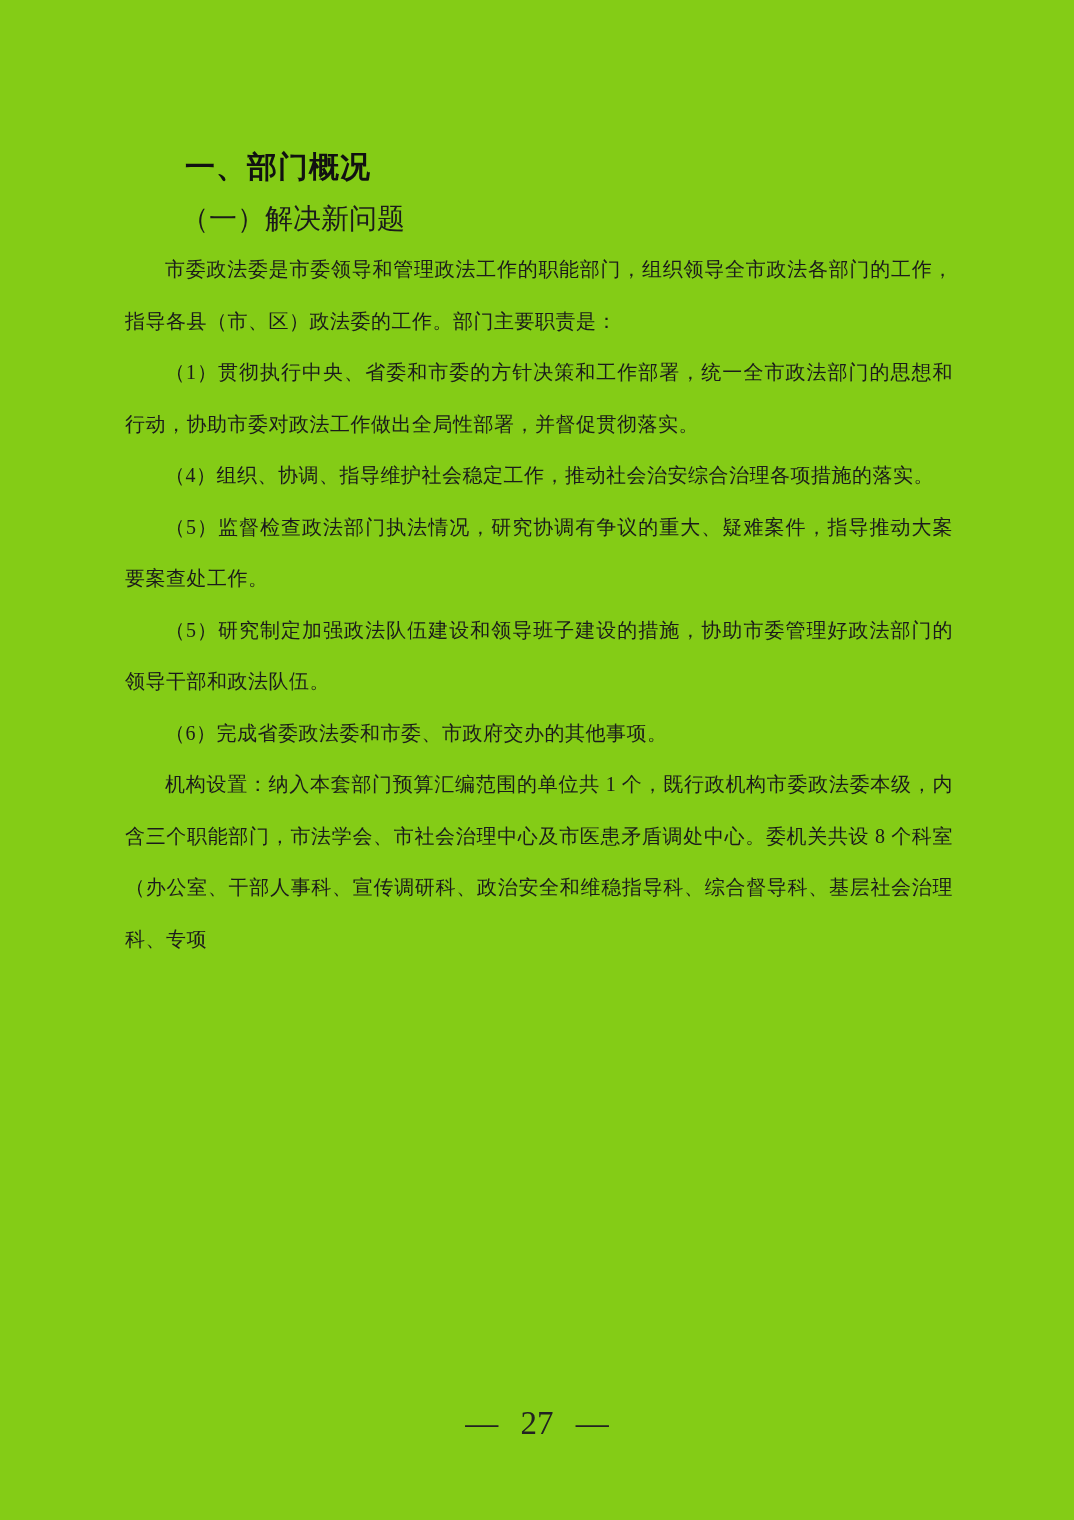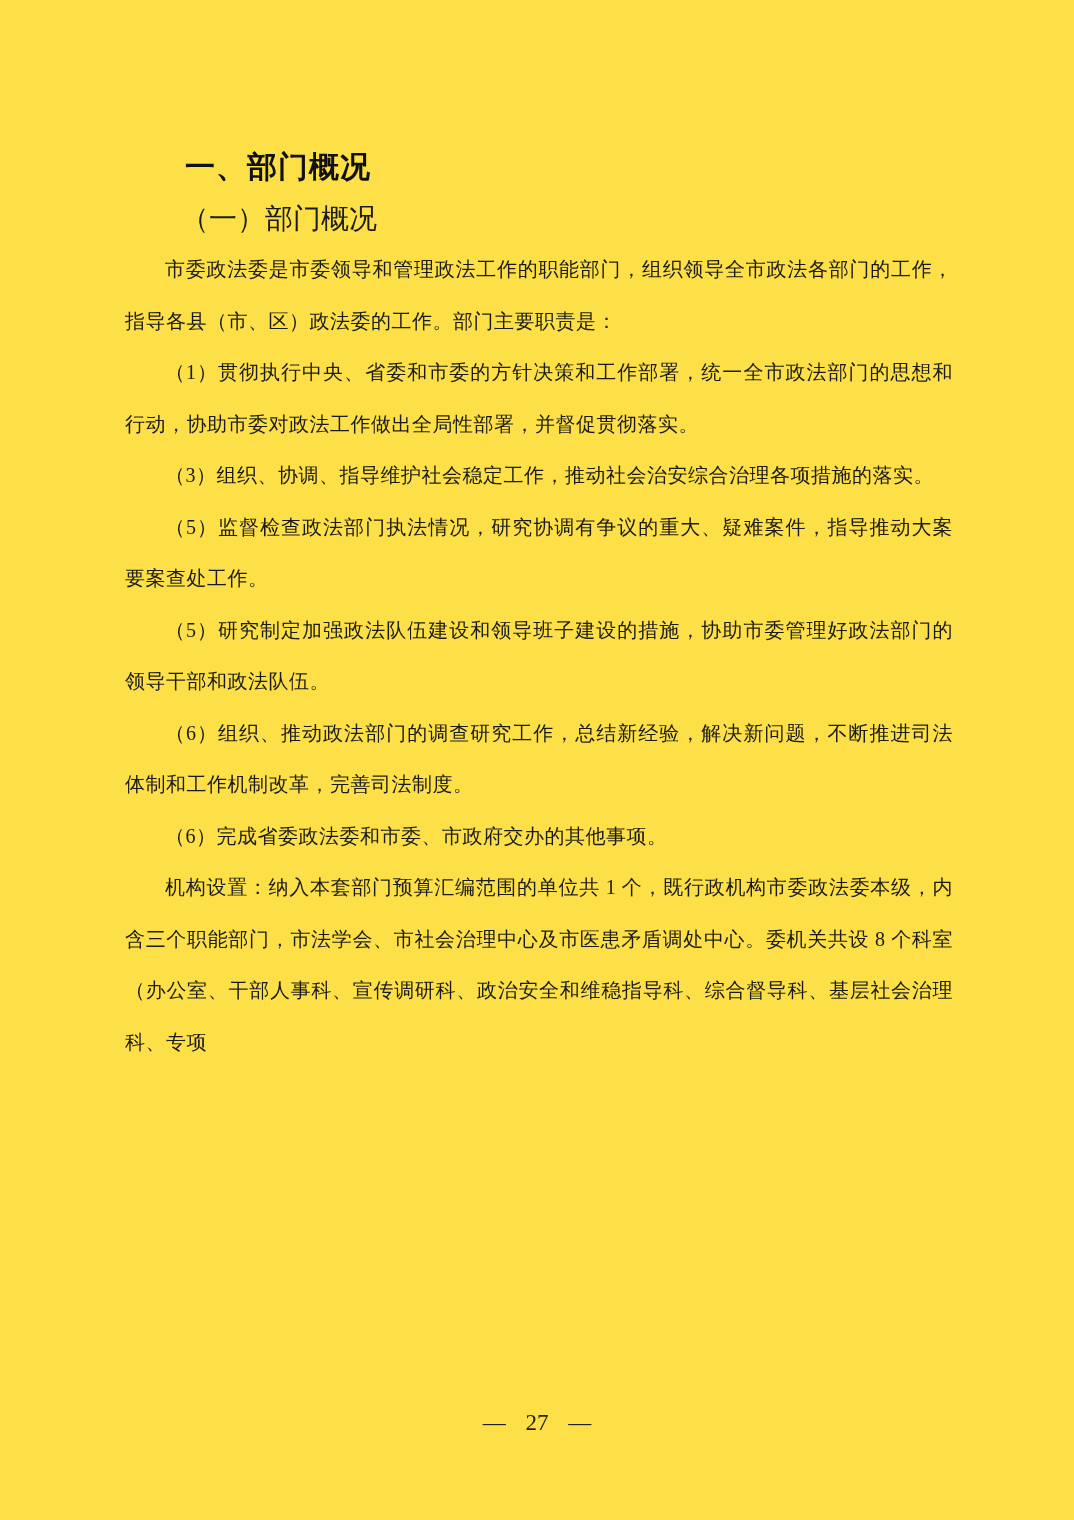--- a/index.html
+++ b/index.html
@@ -11,21 +11,21 @@
     width: 1074px;
     height: 1520px;
     overflow: hidden;
     font-family: "Liberation Serif", "DejaVu Serif", serif;
     color: #1b1b1b;
   }
   .page {
     position: relative;
     width: 1074px;
     height: 1520px;
-    background: #fde047;
+    background: #84cc16;
   }
   .content {
     position: absolute;
     top: 141px;
     left: 125px;
     width: 828px;
   }
   .heading {
     margin: 0;
     font-family: "Liberation Sans", "DejaVu Sans", sans-serif;
@@ -52,36 +52,35 @@
     text-align: justify;
     letter-spacing: 0.5px;
     color: #1b1b1b;
   }
   .footer {
     position: absolute;
     top: 1408px;
     left: 0;
     width: 1074px;
     text-align: center;
-    font-size: 23px;
+    font-size: 33px;
     line-height: 30px;
     word-spacing: 14px;
     color: #222222;
   }
 </style>
 </head>
 <body>
 
 <div class="page">
   <div class="content">
     <h1 class="heading">一、部门概况</h1>
-    <h2 class="subheading">（一）部门概况</h2>
+    <h2 class="subheading">（一）解决新问题</h2>
     <p class="para">市委政法委是市委领导和管理政法工作的职能部门，组织领导全市政法各部门的工作，指导各县（市、区）政法委的工作。部门主要职责是：</p>
     <p class="para">（1）贯彻执行中央、省委和市委的方针决策和工作部署，统一全市政法部门的思想和行动，协助市委对政法工作做出全局性部署，并督促贯彻落实。</p>
-    <p class="para">（3）组织、协调、指导维护社会稳定工作，推动社会治安综合治理各项措施的落实。</p>
+    <p class="para">（4）组织、协调、指导维护社会稳定工作，推动社会治安综合治理各项措施的落实。</p>
     <p class="para">（5）监督检查政法部门执法情况，研究协调有争议的重大、疑难案件，指导推动大案要案查处工作。</p>
     <p class="para">（5）研究制定加强政法队伍建设和领导班子建设的措施，协助市委管理好政法部门的领导干部和政法队伍。</p>
-    <p class="para">（6）组织、推动政法部门的调查研究工作，总结新经验，解决新问题，不断推进司法体制和工作机制改革，完善司法制度。</p>
     <p class="para">（6）完成省委政法委和市委、市政府交办的其他事项。</p>
     <p class="para">机构设置：纳入本套部门预算汇编范围的单位共 1 个，既行政机构市委政法委本级，内含三个职能部门，市法学会、市社会治理中心及市医患矛盾调处中心。委机关共设 8 个科室（办公室、干部人事科、宣传调研科、政治安全和维稳指导科、综合督导科、基层社会治理科、专项</p>
   </div>
   <div class="footer">— 27 —</div>
 </div>
 
 </body></html>

